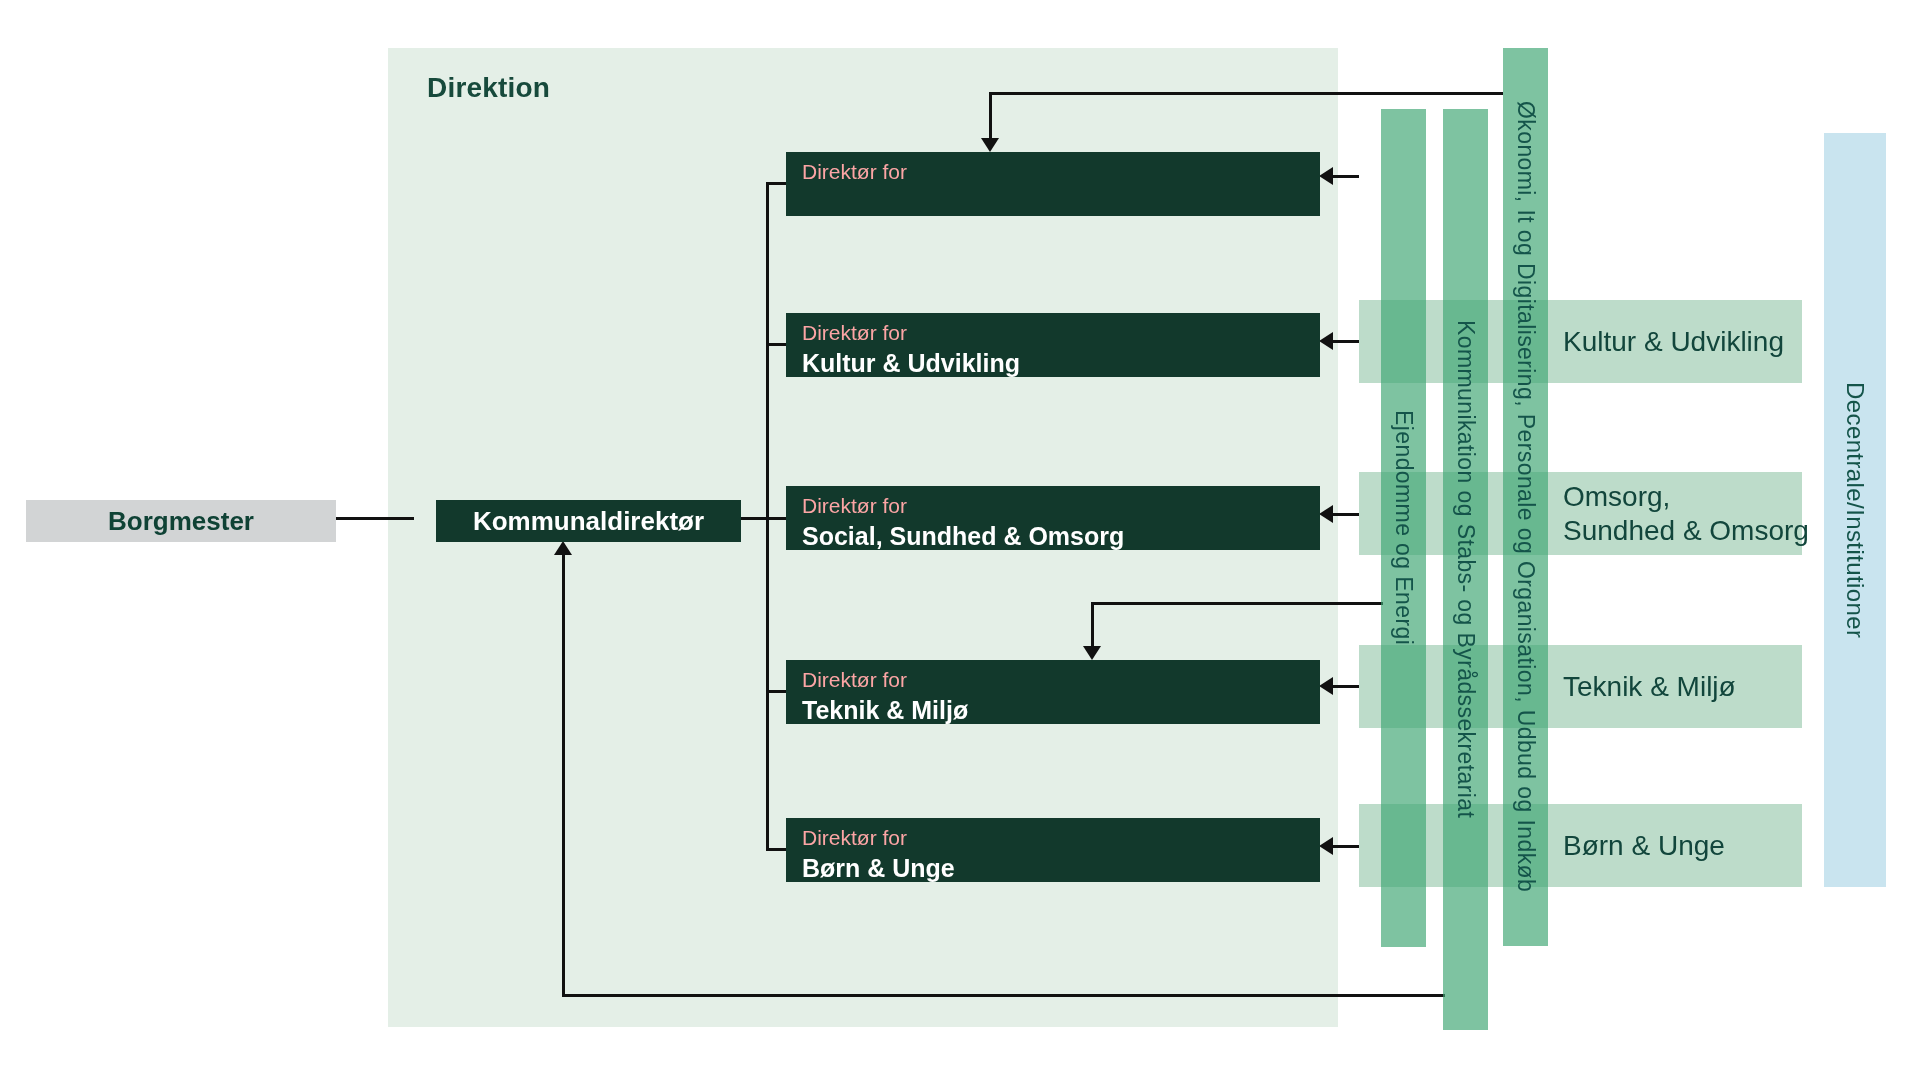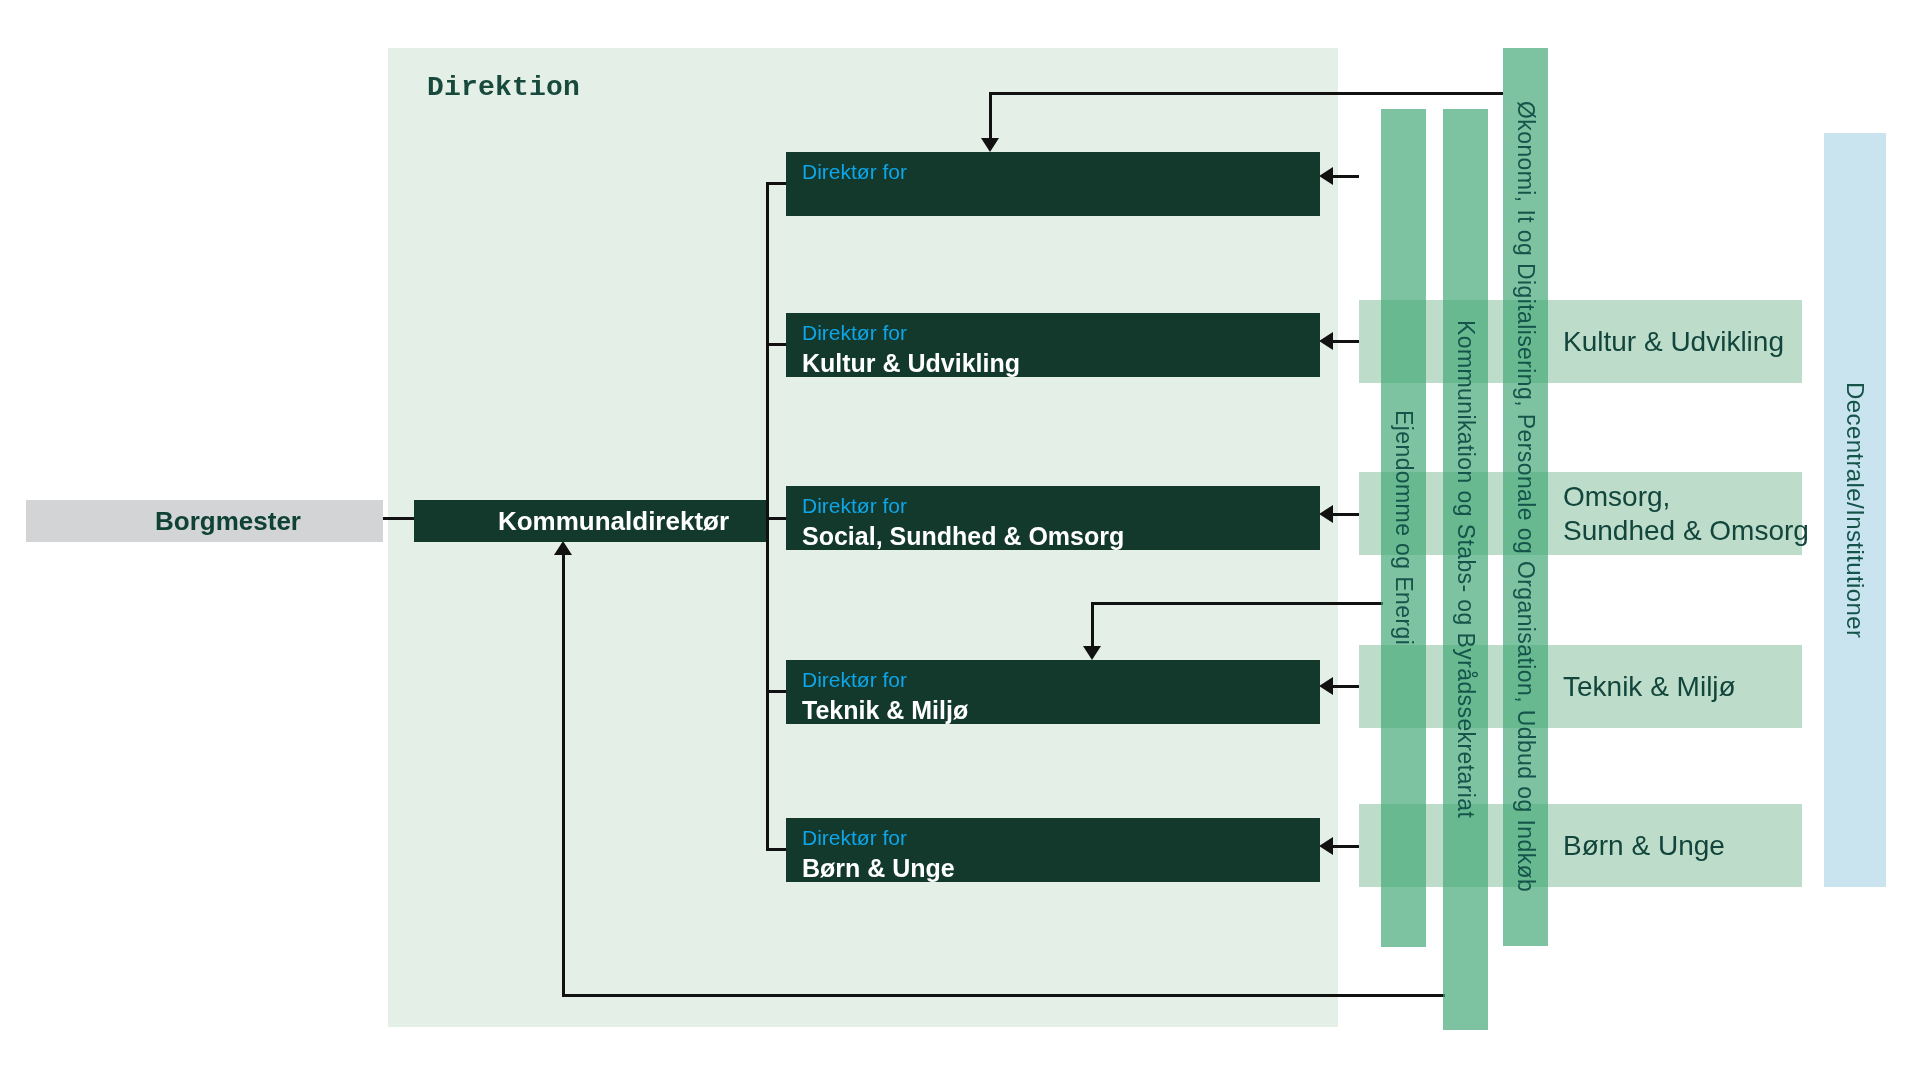--- a/index.html
+++ b/index.html
@@ -2,33 +2,33 @@
 <html><head>
 <meta charset="utf-8">
 <style>
   html,body{margin:0;padding:0;background:#ffffff;}
   .stage{
     position:relative;width:1920px;height:1080px;background:#ffffff;overflow:hidden;
     font-family:"Liberation Sans","DejaVu Sans",sans-serif;
   }
   .panel{position:absolute;background:#e4efe7;}
   .panel-title{
-    position:absolute;font-size:28px;font-weight:bold;color:#174a3c;letter-spacing:.2px;font-family:Liberation Mono, monospace;
+    position:absolute;font-size:28px;font-weight:bold;color:#174a3c;letter-spacing:.2px;
   }
   .node{
     position:absolute;display:flex;align-items:center;justify-content:center;
-    font-size:26px;font-weight:bold;white-space:nowrap;padding-left:47px;
+    font-size:26px;font-weight:bold;white-space:nowrap;
   }
   .node.gray{background:#d2d4d5;color:#0f4235;}
   .node.dark{background:#12392c;color:#ffffff;}
   .dbox{
     position:absolute;left:786px;width:534px;height:64px;background:#12392c;
     color:#ffffff;padding:6px 0 0 16px;box-sizing:border-box;line-height:1.32;
   }
-  .dbox .l1{display:block;font-size:21px;font-weight:normal;color:#0ea5e9;}
+  .dbox .l1{display:block;font-size:21px;font-weight:normal;color:#fca5a5;}
   .dbox .l2{display:block;font-size:25px;font-weight:bold;}
   .dept{
     position:absolute;left:1359px;width:443px;height:83px;background:#bddcca;
     display:flex;flex-direction:column;justify-content:center;
     padding-left:204px;box-sizing:border-box;
     color:#12463c;font-size:28px;line-height:1.18;white-space:nowrap;
   }
   .vbar{
     position:absolute;background:rgba(62,166,115,0.67);
     display:flex;align-items:center;justify-content:center;
@@ -83,21 +83,21 @@
   <div class="ln" style="left:1333px;top:513px;width:26px;height:3px;"></div>
   <div class="ah left" style="left:1319px;top:505px;"></div>
   <div class="ln" style="left:1333px;top:685px;width:26px;height:3px;"></div>
   <div class="ah left" style="left:1319px;top:677px;"></div>
   <div class="ln" style="left:1333px;top:845px;width:26px;height:3px;"></div>
   <div class="ah left" style="left:1319px;top:837px;"></div>
 
   <div class="node gray" style="left:26px;top:500px;width:310px;height:42px;">
     <span>Borgmester</span>
   </div>
-  <div class="node dark" style="left:414px;top:500px;width:305px;height:42px;">
+  <div class="node dark" style="left:436px;top:500px;width:305px;height:42px;">
     <span>Kommunaldirektør</span>
   </div>
 
   <div class="dbox" style="top:152px;">
     <span class="l1">Direktør for</span>
   </div>
   <div class="dbox" style="top:313px;">
     <span class="l1">Direktør for</span>
     <span class="l2">Kultur &amp; Udvikling</span>
   </div>

